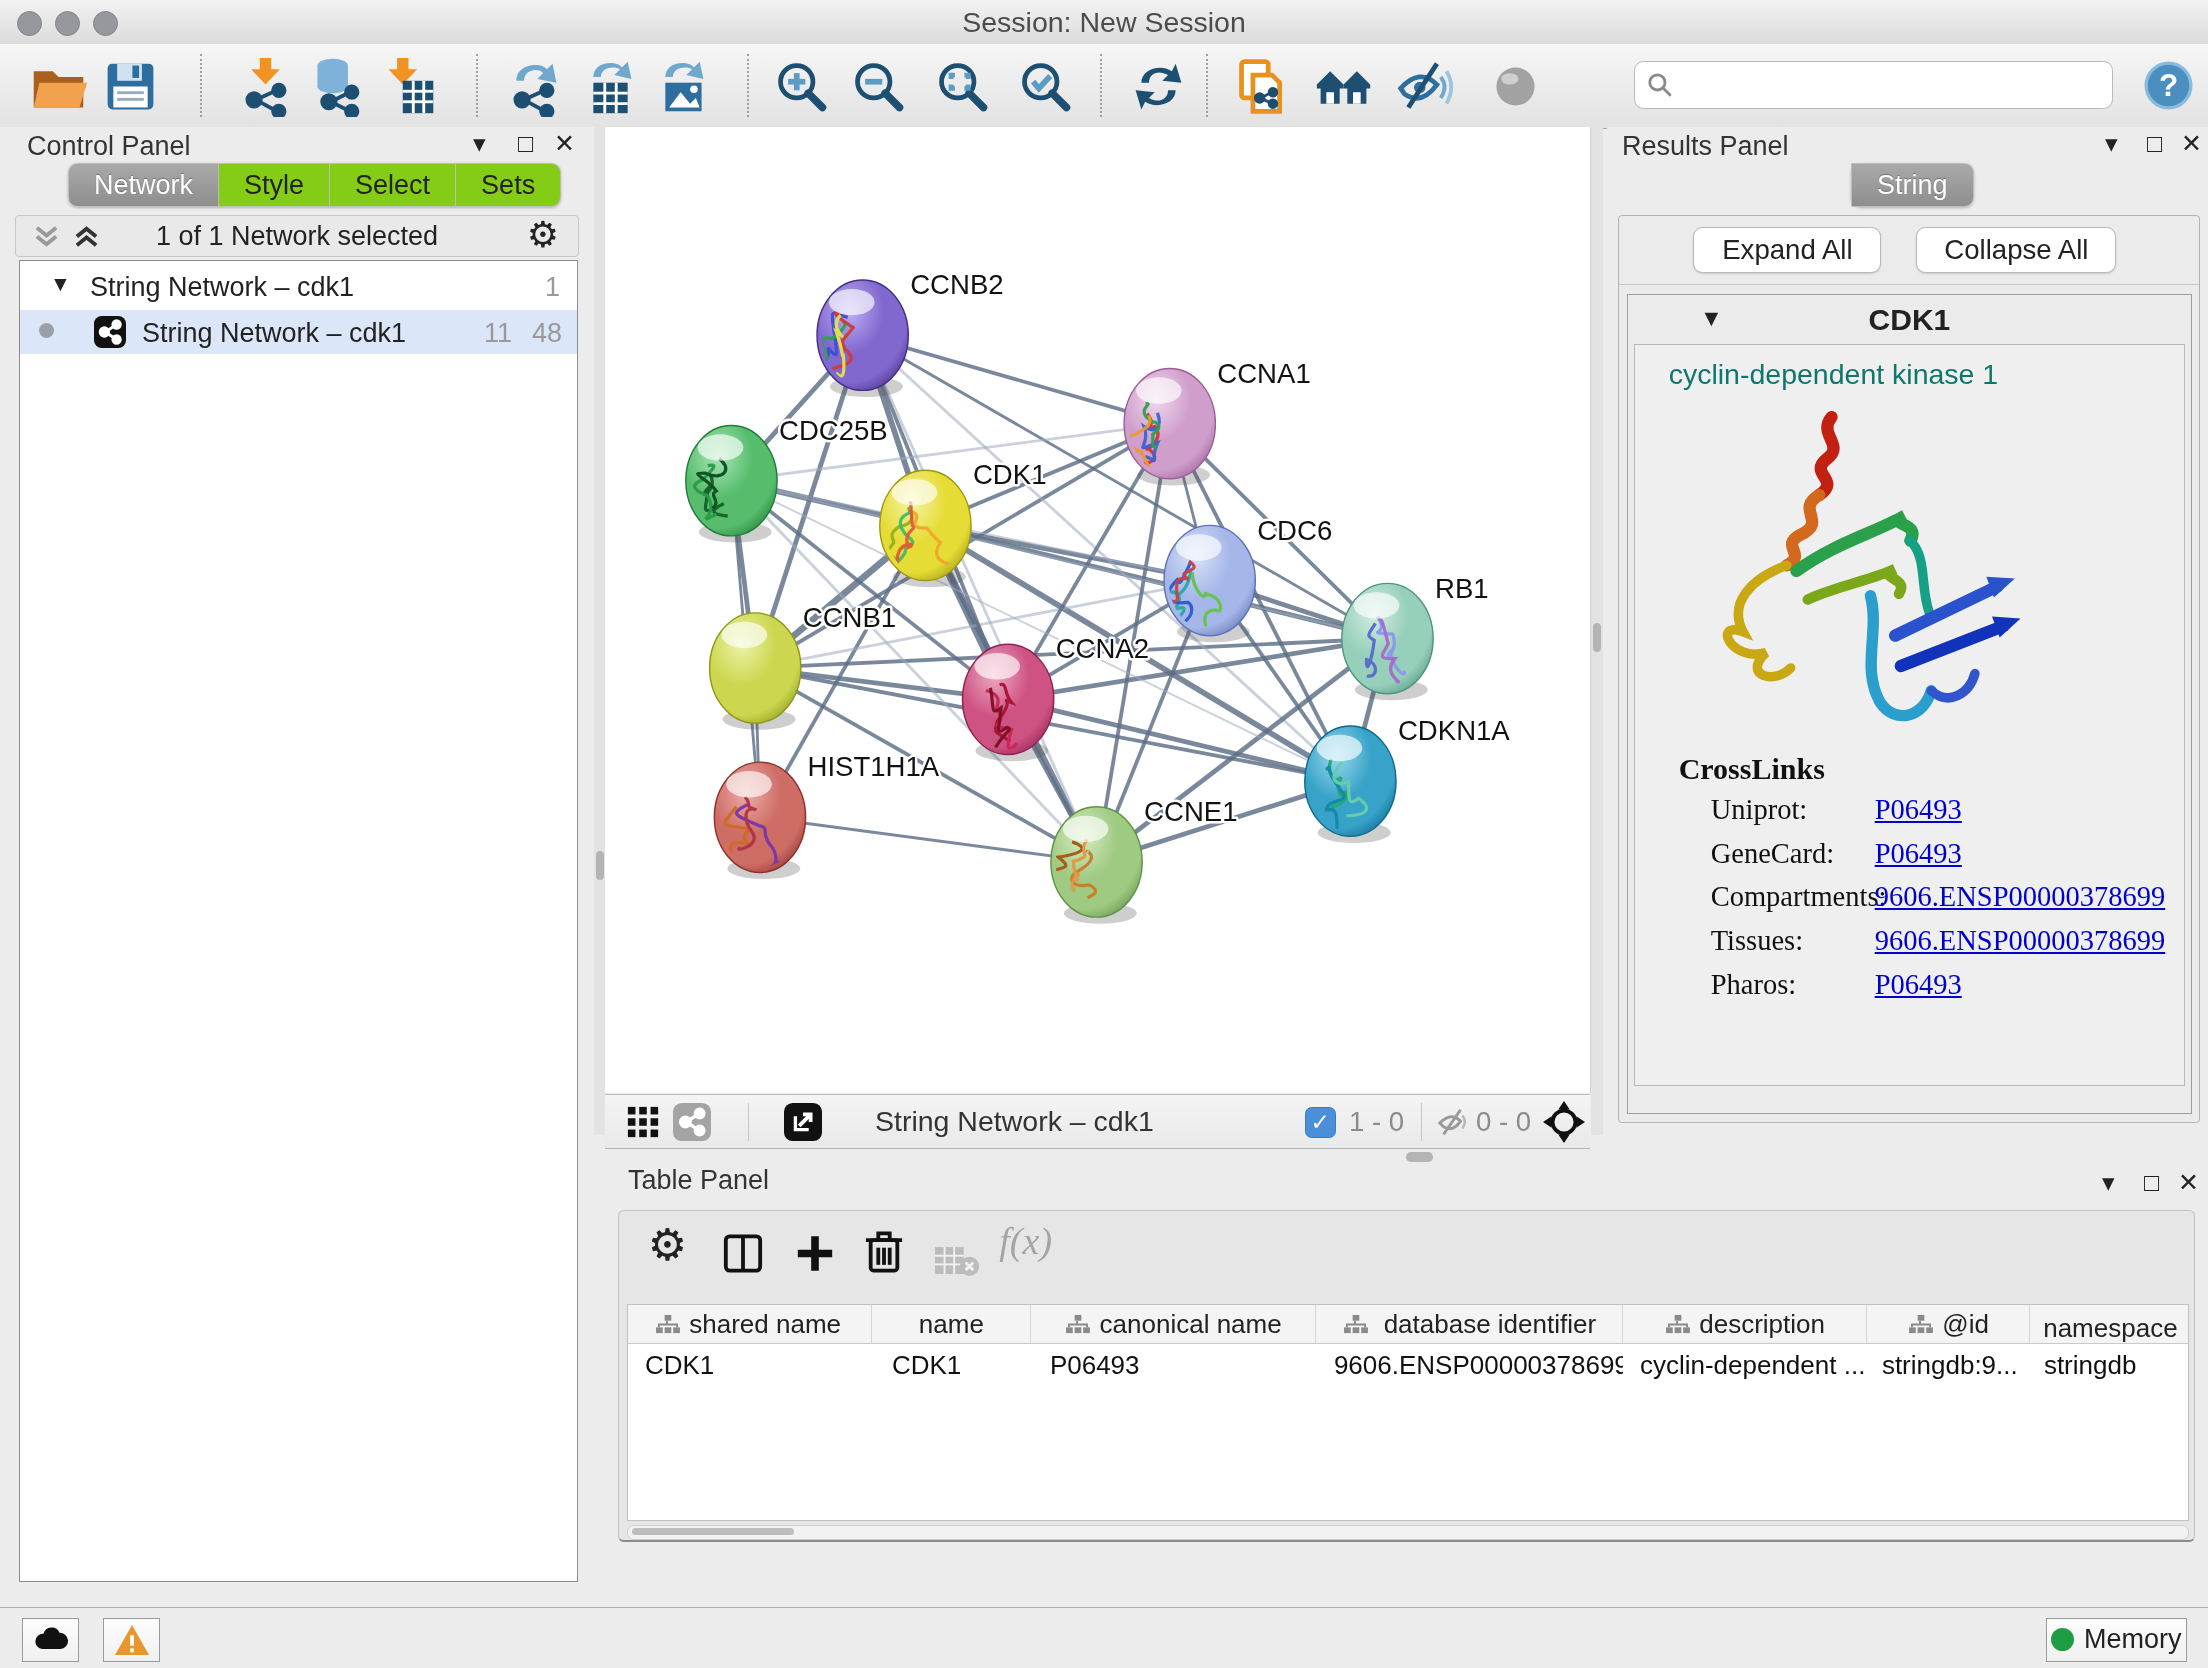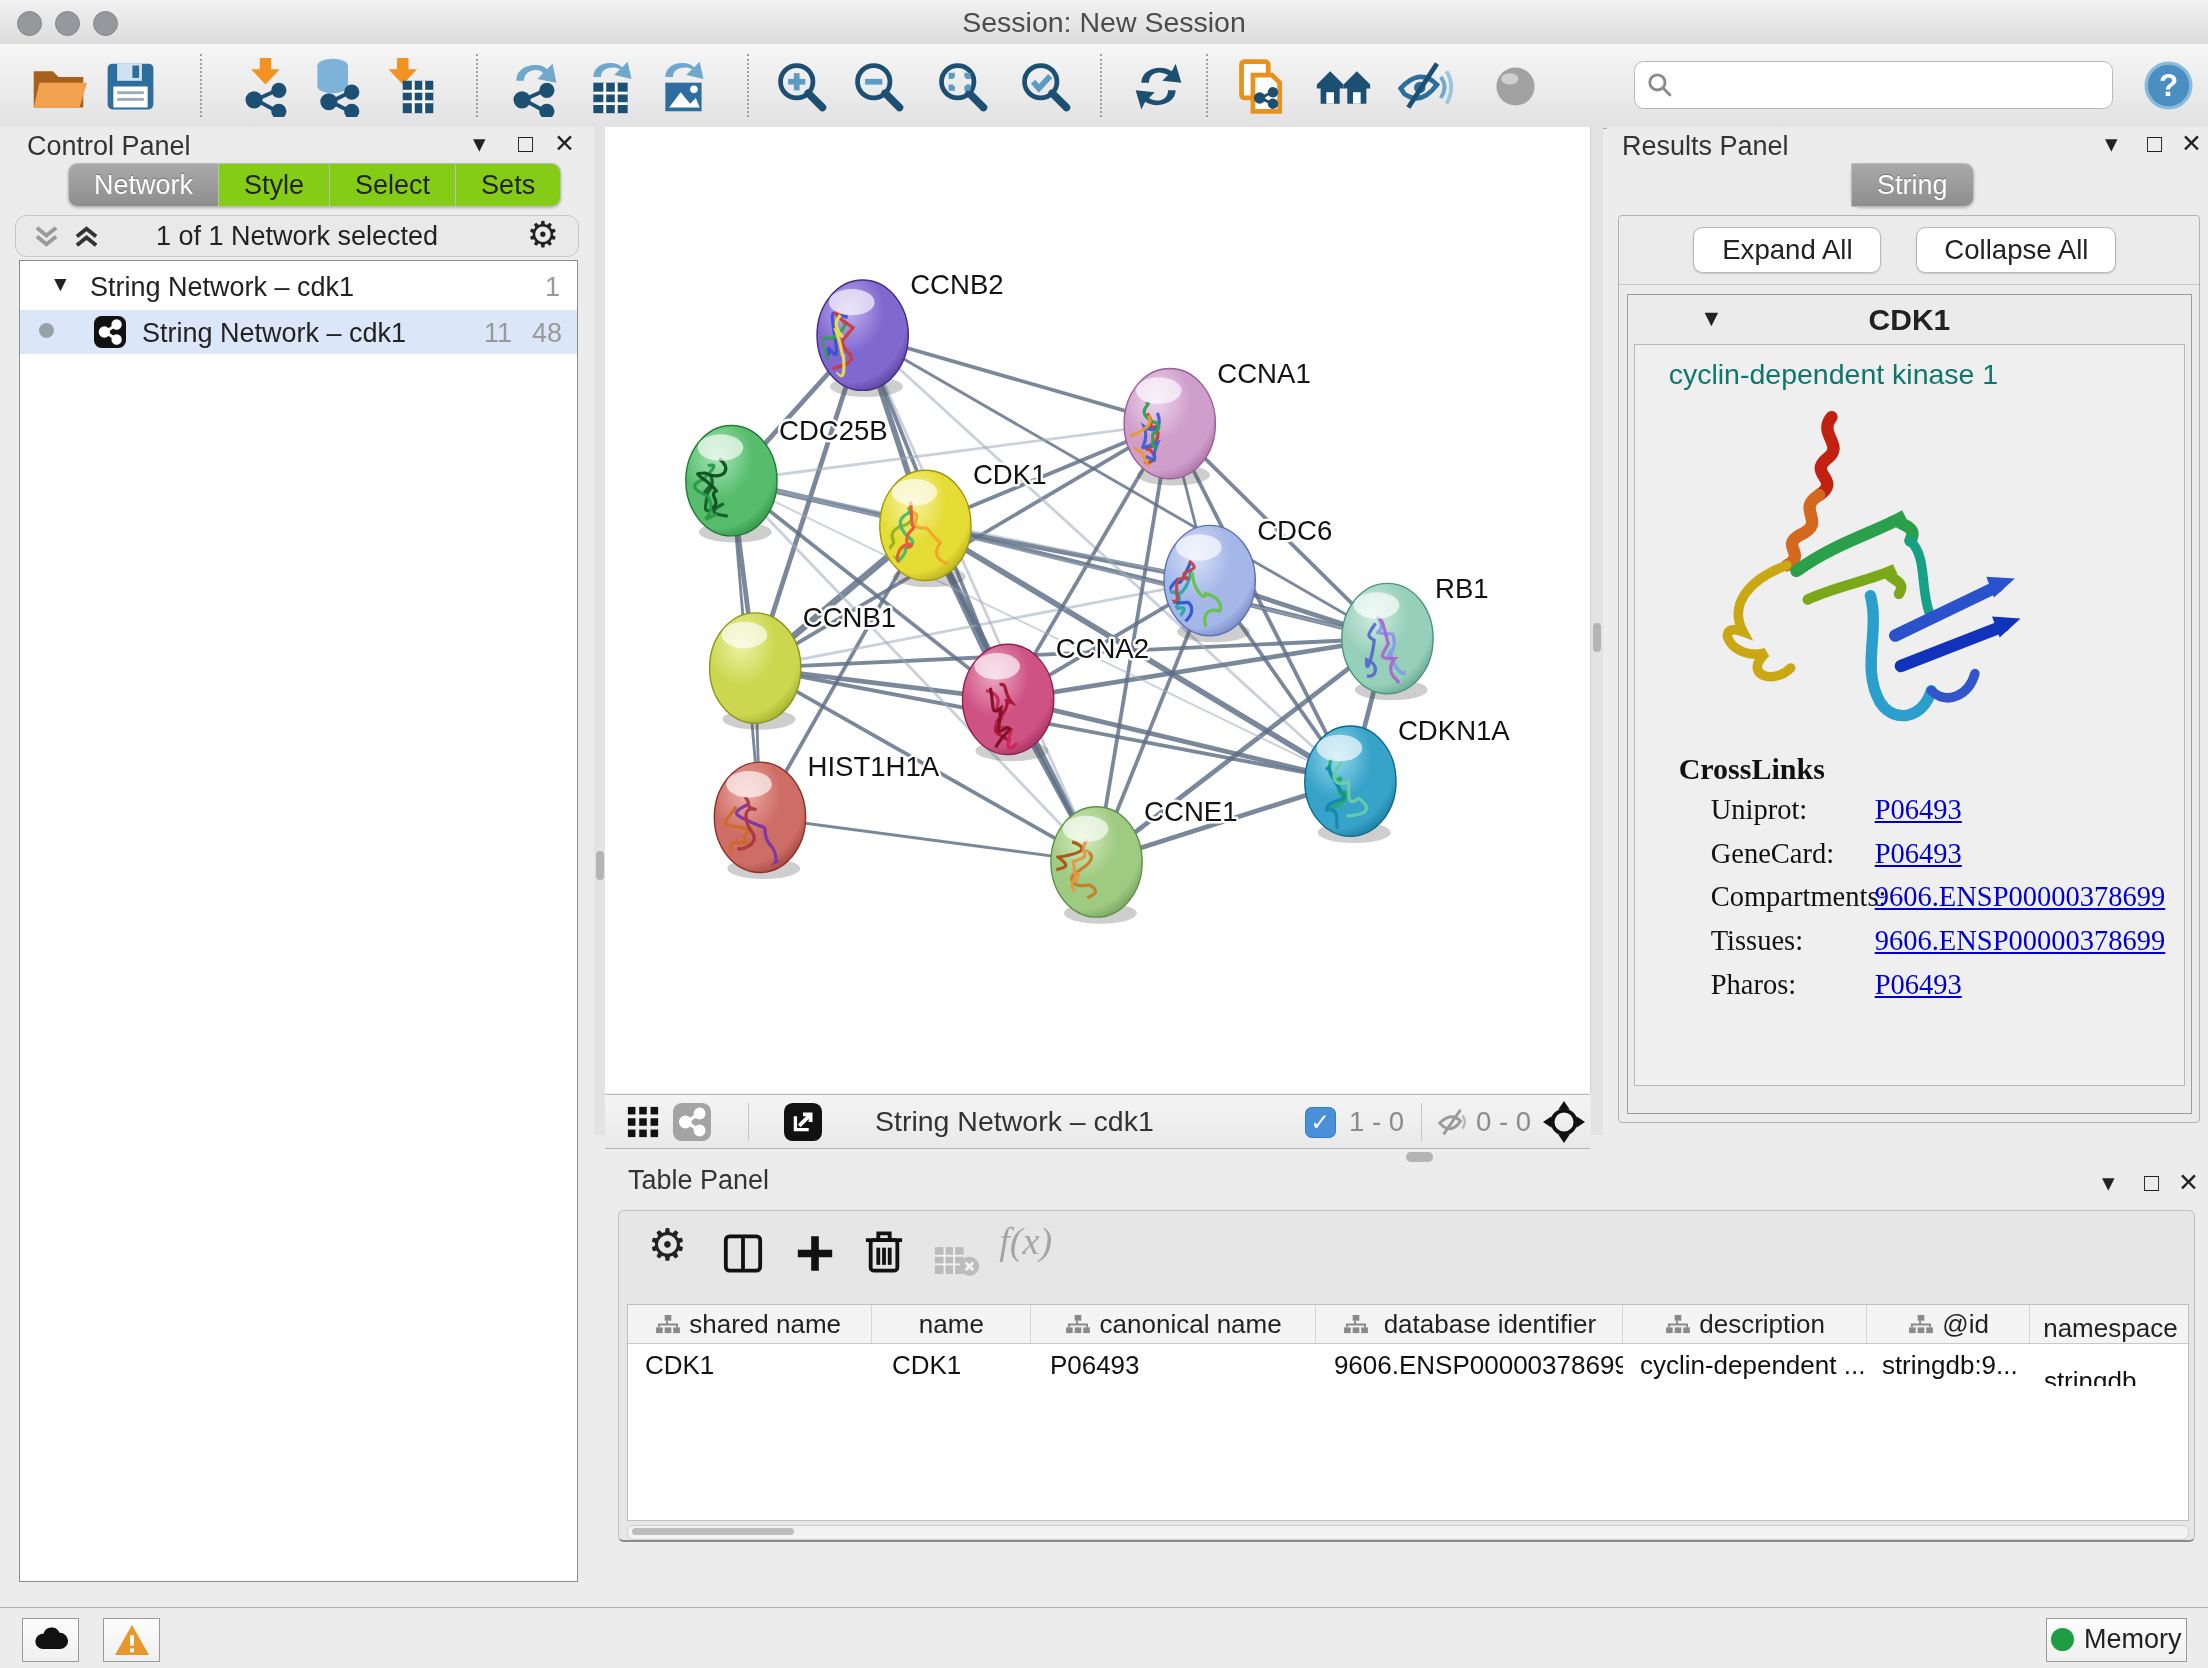--- a/index.html
+++ b/index.html
@@ -29,21 +29,21 @@
   .seg .tab{height:42px;line-height:42px;padding:0 25px;background:#84cc16;font-size:27px;
     border:1px solid #bdbdbd;border-left:none;text-align:center;white-space:nowrap;}
   .seg .tab:first-child{border-left:1px solid #bdbdbd;border-radius:9.5px 0 0 9.5px;}
   .seg .tab:last-child{border-radius:0 9.5px 9.5px 0;}
   .seg .tab.sel{background:linear-gradient(#a9a9a9,#8e8e8e);color:#fff;
     text-shadow:0 -1px 1px rgba(0,0,0,.3);}
   
   .control-panel{position:absolute;left:0;top:127px;width:594px;height:1480px;background:#ececec;}
   .cp-head{position:absolute;left:0;top:0;width:100%;height:34px;}
   .cp-status{position:absolute;left:15px;right:15px;top:88px;height:40px;background:#e9e9e9;
-    border:1px solid #c8c8c8;border-radius:11px;}
+    border:1px solid #c8c8c8;border-radius:4px;}
   .cp-status .lbl{position:absolute;left:0;right:0;text-align:center;line-height:40px;font-size:27px;color:#222;}
   .cp-list{position:absolute;left:19px;top:133px;width:557px;height:1320px;background:#fff;
     border:1.9px solid #8c8c8c;}
   .tree-row{position:absolute;left:0;right:0;height:44px;font-size:27px;}
   .tree-row .cnt{position:absolute;color:#999;}
   .netshare-ic{position:absolute;width:32px;height:32px;background:#111;border-radius:7.6px;}
   
   .network-view{position:absolute;left:605px;top:127px;width:985px;height:966px;background:#fff;
     border-right:1px solid #cfcfcf;}
   .node-label{font:29px "Liberation Sans","DejaVu Sans",sans-serif;fill:#111;
@@ -815,21 +815,21 @@
             <span>namespace</span>
           </div>
         </div>
       <div class="tp-rrow" id="tp-rrow">
           <div class="tp-cell" style="width: 230px;">CDK1</div>
           <div class="tp-cell" style="width: 141px;">CDK1</div>
           <div class="tp-cell" style="width: 267px;">P06493</div>
           <div class="tp-cell" style="width: 289px;">9606.ENSP00000378699</div>
           <div class="tp-cell" style="width: 225px;">cyclin-dependent ...</div>
           <div class="tp-cell" style="width: 145px;">stringdb:9...</div>
-          <div class="tp-cell" style="width: 143px; margin-top: 16px;">stringdb</div>
+          <div class="tp-cell" style="width: 143px;">stringdb</div>
         </div>
     </div>
     <div class="tp-scroll">
         <div class="tp-thumb"></div>
       </div>
   </div>
 </div>
 
 <div class="status-bar">
   <div class="sb-btn" style="left:22px">

